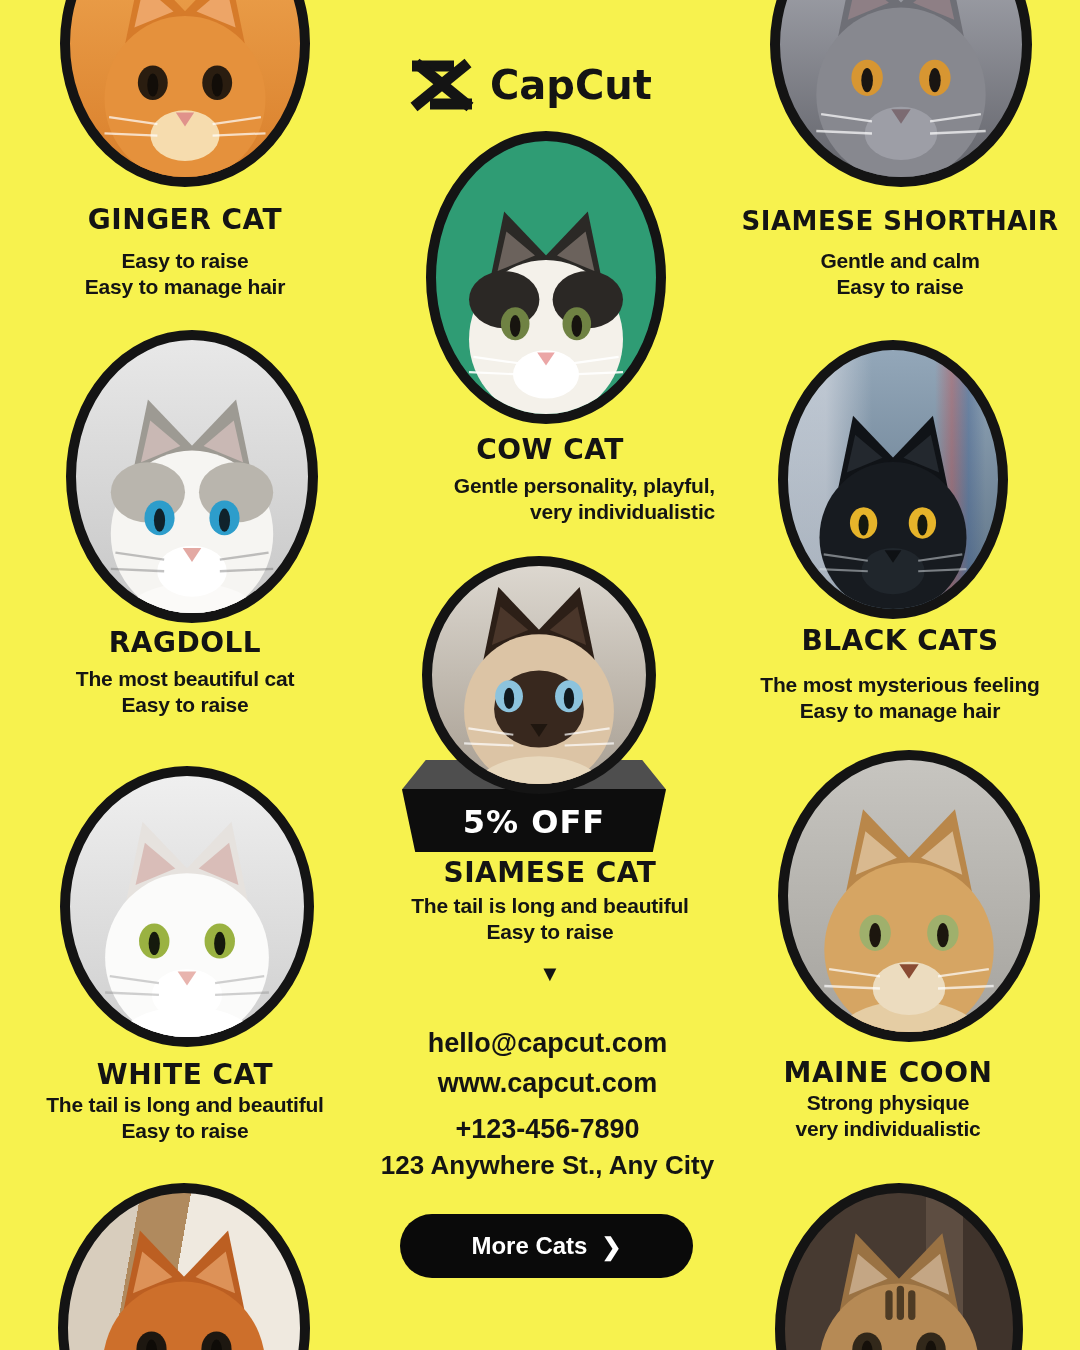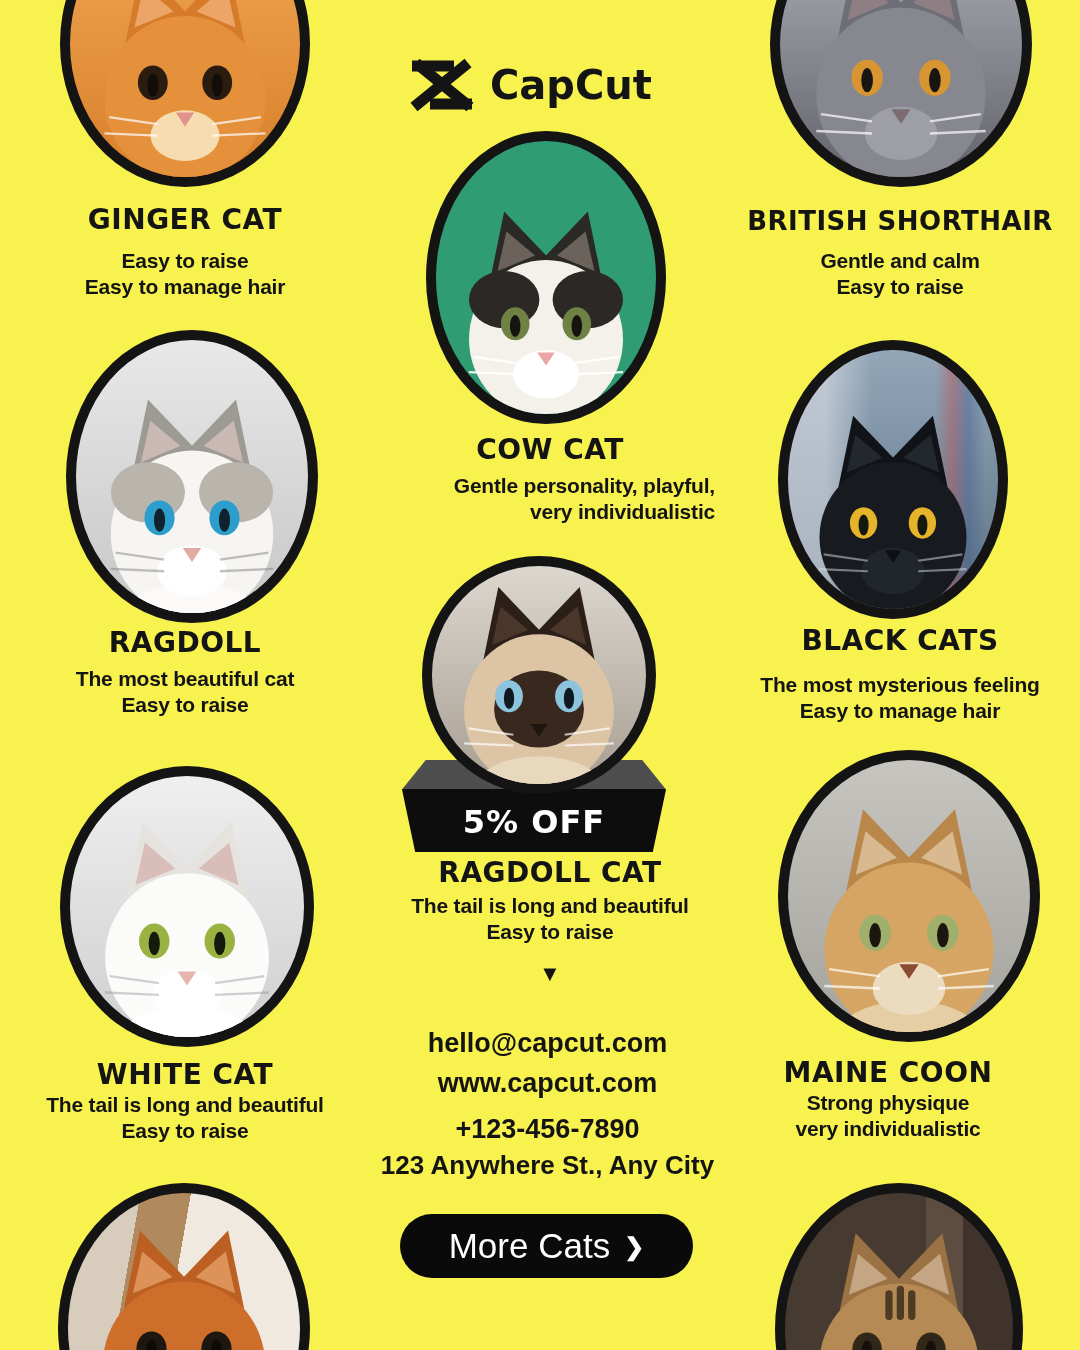--- a/index.html
+++ b/index.html
@@ -77,21 +77,21 @@
     position:absolute; left:385px; top:962px; width:330px; text-align:center;
     font-size:22px; line-height:24px;
   }
   
   .cta{
     position:absolute; left:400px; top:1214px; width:293px; height:64px;
     background:#0A0A0A; border-radius:32px; border:none; cursor:pointer;
     display:flex; align-items:center; justify-content:center; gap:14px;
     color:#FFFFFF; font-family:"Liberation Sans", sans-serif;
   }
-  .cta-label{font-size:35px; font-weight:normal;}
+  .cta-label{font-size:24px; font-weight:bold;}
   .cta-chev{font-size:24px; font-weight:bold; transform:translateY(1px);}
 </style>
 </head>
 <body>
 
 <svg width="0" height="0" style="position:absolute" aria-hidden="true">
   <defs>
     <symbol id="cat-face" viewBox="0 0 100 100">
       <polygon points="24,42 31,8 52,30" fill="var(--ear, var(--fur))"></polygon>
       <polygon points="76,42 69,8 48,30" fill="var(--ear, var(--fur))"></polygon>
@@ -190,21 +190,21 @@
   <div class="badge">
     <div class="badge-label">5% OFF</div>
   </div>
 
   <div class="card-title" style="left:25px; top:203px; width:320px;">GINGER CAT</div>
   <div class="card-sub" style="left:25px; top:248px; width:320px;">
     <div>Easy to raise</div>
     <div>Easy to manage hair</div>
   </div>
 
-  <div class="card-title small" style="left:740px; top:204px; width:320px;">BRITISH SHORTHAIR</div>
+  <div class="card-title small" style="left:740px; top:204px; width:320px;">SIAMESE SHORTHAIR</div>
   <div class="card-sub" style="left:740px; top:248px; width:320px;">
     <div>Gentle and calm</div>
     <div>Easy to raise</div>
   </div>
 
   <div class="card-title" style="left:385px; top:433px; width:330px;">COW CAT</div>
   <div class="card-sub" style="left:385px; top:473px; width:330px;text-align:right;">
     <div>Gentle personality, playful,</div>
     <div>very individualistic</div>
   </div>
@@ -214,21 +214,21 @@
     <div>The most beautiful cat</div>
     <div>Easy to raise</div>
   </div>
 
   <div class="card-title" style="left:735px; top:624px; width:330px;">BLACK CATS</div>
   <div class="card-sub" style="left:735px; top:664px; width:330px;margin-top:8px;">
     <div>The most mysterious feeling</div>
     <div>Easy to manage hair</div>
   </div>
 
-  <div class="card-title" style="left:375px; top:856px; width:350px;">RAGDOLL CAT</div>
+  <div class="card-title" style="left:375px; top:856px; width:350px;">SIAMESE CAT</div>
   <div class="card-sub" style="left:375px; top:893px; width:350px;">
     <div>The tail is long and beautiful</div>
     <div>Easy to raise</div>
   </div>
 
   <div class="card-title" style="left:25px; top:1058px; width:320px;">WHITE CAT</div>
   <div class="card-sub" style="left:25px; top:1092px; width:320px;">
     <div>The tail is long and beautiful</div>
     <div>Easy to raise</div>
   </div>

